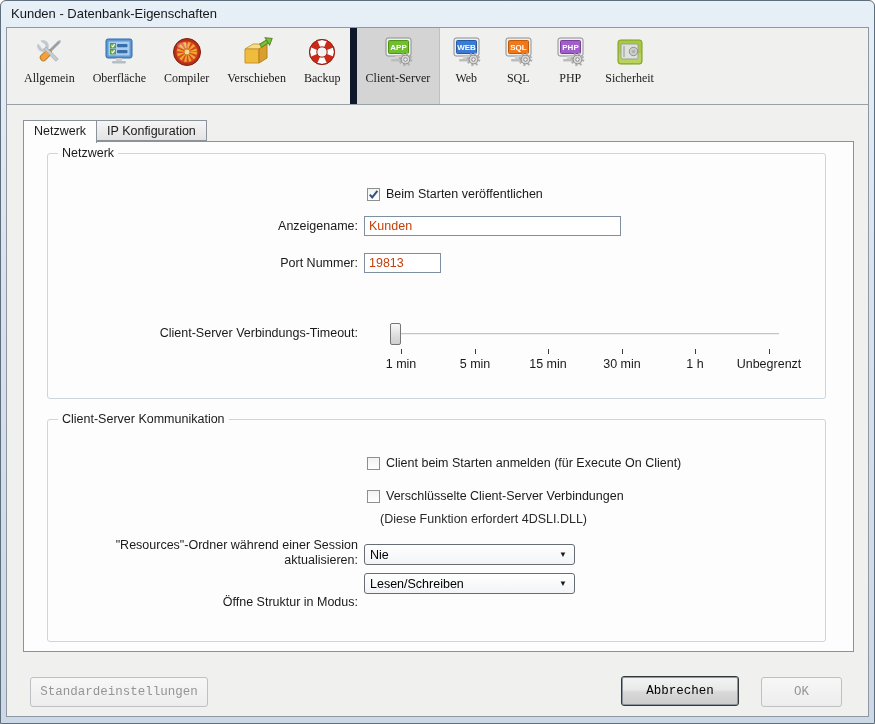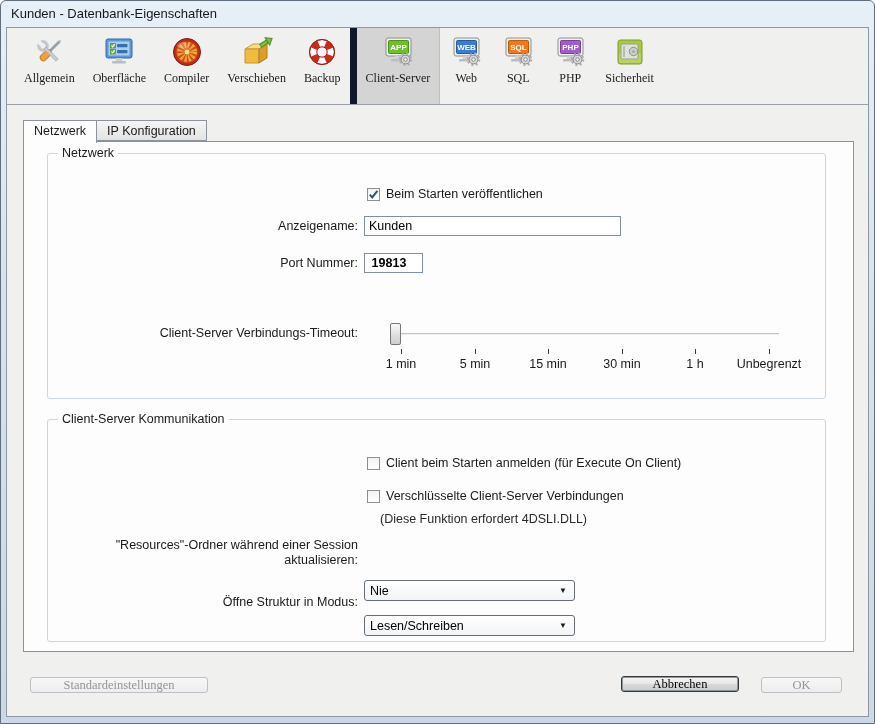--- a/index.html
+++ b/index.html
@@ -59,21 +59,21 @@
 
   .checkbox-row { position:absolute; display:flex; align-items:center; gap:6px; font-size:12.5px; color:#1a1a1a; white-space:nowrap; }
   .checkbox {
     width:13px; height:13px; flex:0 0 13px;
     border:1px solid #8e8f8f; background:linear-gradient(#f2f2f2,#ffffff);
     display:flex; align-items:center; justify-content:center;
   }
 
   .text-input {
     position:absolute; height:20px; border:1px solid #7f8f9f; background:#fff;
-    font-family:inherit; font-size:12.5px; color:#000000; padding:0 4px;
+    font-family:inherit; font-size:12.5px; color:#c2410c; padding:0 4px;
   }
   .combo {
     position:absolute; height:21px; width:211px;
     border:1px solid #666d75; border-radius:3px;
     background:linear-gradient(#ffffff,#f2f4f6);
     display:flex; align-items:center; justify-content:space-between;
     font-size:12.5px; color:#000; padding:0 7px 0 5px; cursor:default;
   }
   .combo-arrow { font-size:8px; color:#1a1a1a; line-height:1; }
 
@@ -85,22 +85,22 @@
     background:linear-gradient(#f9f9f9,#dcdcdc 60%,#cfcfcf);
   }
   .tick { position:absolute; top:207px; width:1px; height:5px; background:#3c3c3c; }
   .tick-label { position:absolute; top:215px; transform:translateX(-50%); font-size:12.5px; color:#1a1a1a; white-space:nowrap; }
   .t0{left:377px;} .t1{left:451px;} .t2{left:524px;} .t3{left:598px;} .t4{left:671px;} .t5{left:745px;}
 
   .note { position:absolute; left:356px; top:370px; font-size:12.5px; color:#2a2a2a; white-space:nowrap; }
 
   
   .btn {
-    position:absolute; height:16px; border-radius:3px; font-size:12.5px;
-    display:flex; align-items:center; justify-content:center; font-family:Liberation Serif, serif; cursor:default;
+    position:absolute; height:30px; border-radius:3px; font-size:12.5px;
+    display:flex; align-items:center; justify-content:center; font-family:Liberation Mono, monospace; cursor:default;
   }
   .btn-disabled { border:1px solid #bdc1c4; background:linear-gradient(#f7f7f7,#ededed); color:#959595; }
   .btn-default  { border:1px solid #33383d; box-shadow:inset 0 0 0 1px #8e979e; background:linear-gradient(#f4f4f4,#e8e8e8 45%,#d8d8d8 55%,#cccccc); color:#000; }
 </style>
 </head>
 <body>
 
 <div class="window">
   <div class="titlebar">
     <span class="titlebar-text">Kunden - Datenbank-Eigenschaften</span>
@@ -288,21 +288,21 @@
             <path d="M1.8 5.6 L4.2 8.4 L9.4 1.8" stroke="#31537e" stroke-width="2" fill="none"></path>
           </svg>
         </span>
         <span>Beim Starten veröffentlichen</span>
       </div>
 
       <div class="r-label" style="top:77px;">Anzeigename:</div>
       <input class="text-input" style="left: 340px; top: 74px; width: 257px;" value="Kunden">
 
       <div class="r-label" style="top:114px;">Port Nummer:</div>
-      <input class="text-input" style="left: 340px; top: 111px; width: 59px; text-align: center; padding-right: 13px; font-weight: bold;" value="19813">
+      <input class="text-input" style="left: 340px; top: 111px; width: 77px; text-align: left; padding-right: 13px;" value="19813">
 
       <div class="r-label" style="top:184px;">Client-Server Verbindungs-Timeout:</div>
       <div class="slider-track"></div>
       <div class="slider-thumb"></div>
       <div class="tick t0"></div>
       <div class="tick t1"></div>
       <div class="tick t2"></div>
       <div class="tick t3"></div>
       <div class="tick t4"></div>
       <div class="tick t5"></div>
@@ -326,27 +326,27 @@
         <span class="checkbox"></span>
         <span>Verschlüsselte Client-Server Verbindungen</span>
       </div>
 
       <div class="note">(Diese Funktion erfordert 4DSLI.DLL)</div>
 
       <div class="r-label" style="top:396px;">
         <span style="display:block;">"Resources"-Ordner während einer Session</span>
         <span style="display:block;">aktualisieren:</span>
       </div>
-      <div class="combo" style="left:340px; top:402px;margin-top:36px;">
+      <div class="combo" style="left:340px; top:402px;">
         <span>Nie</span>
         <span class="combo-arrow">▼</span>
       </div>
 
       <div class="r-label" style="top:453px;">Öffne Struktur in Modus:</div>
-      <div class="combo" style="left:340px; top:473px;gap:40px;">
+      <div class="combo" style="left:340px; top:431px;gap:40px;">
         <span>Lesen/Schreiben</span>
         <span class="combo-arrow">▼</span>
       </div>
     </div>
 
     <div class="btn btn-disabled" style="left:23px; top:649px; width:178px;">Standardeinstellungen</div>
     <div class="btn btn-default" style="left:614px; top:648px; width:118px;">Abbrechen</div>
     <div class="btn btn-disabled" style="left:754px; top:649px; width:81px;">OK</div>
 
   </div>

